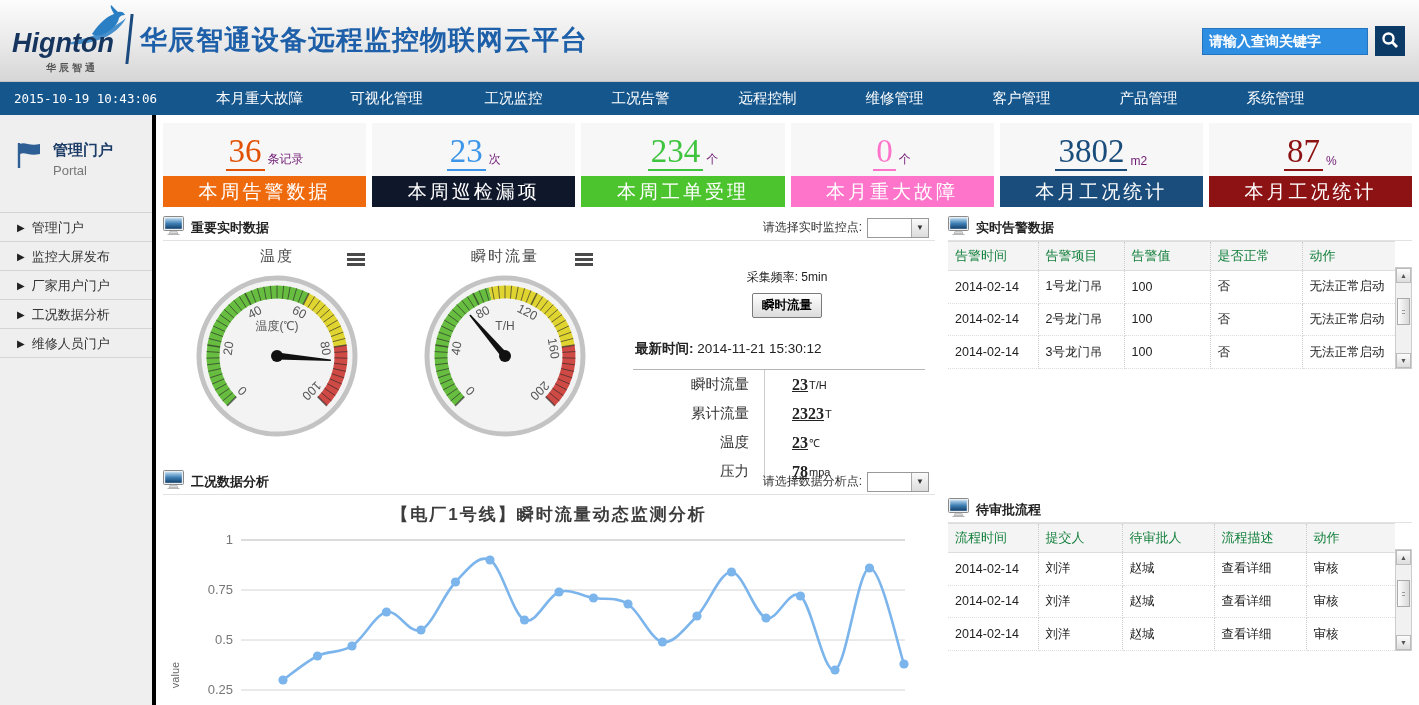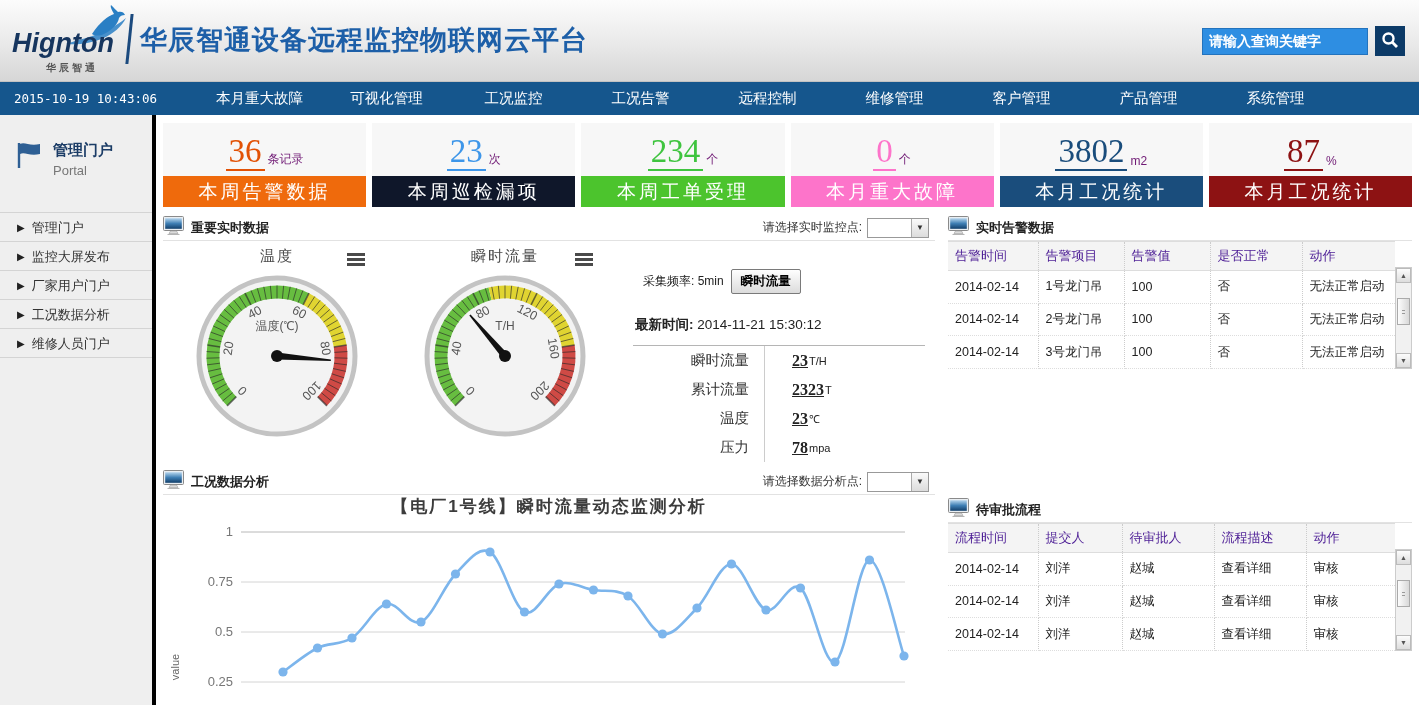--- a/index.html
+++ b/index.html
@@ -61,40 +61,40 @@
   .combo { width:62px; height:20px; background:#fff; border:1px solid #999; display:flex; cursor:pointer; }
   .combo-btn { margin-left:auto; width:17px; background:linear-gradient(#fafafa,#dcdcdc); border-left:1px solid #aaa; display:flex; align-items:center; justify-content:center; font-size:8px; color:#333; }
 
   
   .rt-body { display:flex; height:228px; }
   .gauge-block { width:228px; position:relative; text-align:center; padding-top:6px; }
   .gauge-title { font-size:15px; color:#4a4a4a; letter-spacing:2px; }
   .burger { position:absolute; top:12px; right:26px; width:18px; cursor:pointer; }
   .burger i { display:block; height:3px; background:#4a4a4a; margin-bottom:2px; }
   .rt-info { flex:1; padding:2px 4px 0 14px; font-size:12px; color:#222; }
-  .freq-row { display:flex; align-items:center; gap:7px; margin:26px 0 0 10px; }
+  .freq-row { display:flex; align-items:center; gap:7px; margin:26px 0 0 10px;flex-direction:column; }
   .refresh-btn { border:1px solid #7a7a7a; border-radius:2px; background:linear-gradient(#fefefe,#dcdcdc); padding:3px 9px; font-size:12.5px; font-weight:bold; cursor:pointer; font-family:"Liberation Sans",sans-serif; }
   .latest-row { margin:22px 0 0 2px; font-size:13.5px; }
   .latest-label { font-weight:bold; }
   #metrics { margin-top:11px; border-top:1px solid #b5b5b5; width:292px; }
   .metric-row { display:flex; height:29px; align-items:center; }
   .m-label { width:116px; text-align:right; font-size:14.5px; color:#333; }
   .m-valcell { border-left:1px solid #ccc; margin-left:15px; padding-left:27px; height:100%; display:flex; align-items:center; }
   .m-num { font-family:"Liberation Serif", serif; font-weight:bold; font-size:16px; text-decoration:underline; }
   .m-unit { font-size:11px; margin-left:1px; }
 
   
   #analysis-panel { margin-top:0; }
-  .chart-title { text-align:center; font-size:17px; color:#3c3c3c; font-weight:600; margin-top:0; letter-spacing:2px; }
+  .chart-title { text-align:center; font-size:17px; color:#3c3c3c; font-weight:600; margin-top:8px; letter-spacing:2px; }
   #chart-wrap { margin-top:4px; }
 
   
   .r-table-wrap { display:flex; }
   .dash-table { border-collapse:collapse; table-layout:fixed; width:447px; }
-  .dash-table th { background:#f4f4f4; font-weight:normal; font-size:13px; color:#4c1d95; text-align:left; padding:5px 7px; border-top:1px solid #ddd; border-bottom:1px solid #ddd; border-right:1px dotted #ccc; height:16px; }
+  .dash-table th { background:#f4f4f4; font-weight:normal; font-size:13px; color:#15803d; text-align:left; padding:5px 7px; border-top:1px solid #ddd; border-bottom:1px solid #ddd; border-right:1px dotted #ccc; height:16px; }
   .dash-table td { font-size:12.5px; color:#222; padding:5px 7px; border-bottom:1px dotted #ddd; border-right:1px dotted #ccc; height:15px; white-space:nowrap; overflow:hidden; }
   .dash-table th:last-child, .dash-table td:last-child { border-right:none; }
   .vscroll { width:17px; height:102px; margin-top:26px; background:#f1f1f1; border:1px solid #ccc; display:flex; flex-direction:column; cursor:pointer; }
   .vs-btn { height:15px; display:flex; align-items:center; justify-content:center; font-size:7px; color:#555; background:linear-gradient(#fcfcfc,#ddd); border:1px solid #bbb; }
   .vs-thumb { height:27px; margin:15px 1px; background:linear-gradient(90deg,#fdfdfd,#d8d8d8); border:1px solid #aaa; position:relative; }
   .vs-thumb::after { content:""; position:absolute; left:4px; right:4px; top:11px; height:6px; background:repeating-linear-gradient(#9a9a9a 0 1px, transparent 1px 3px); }
   #approval-panel { margin-top:128px; }
 </style>
 </head>
 <body>

